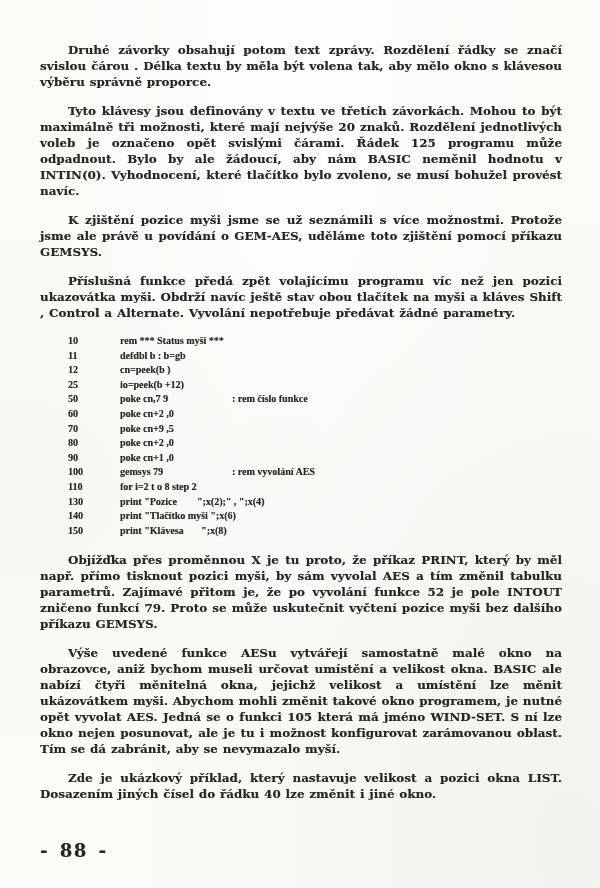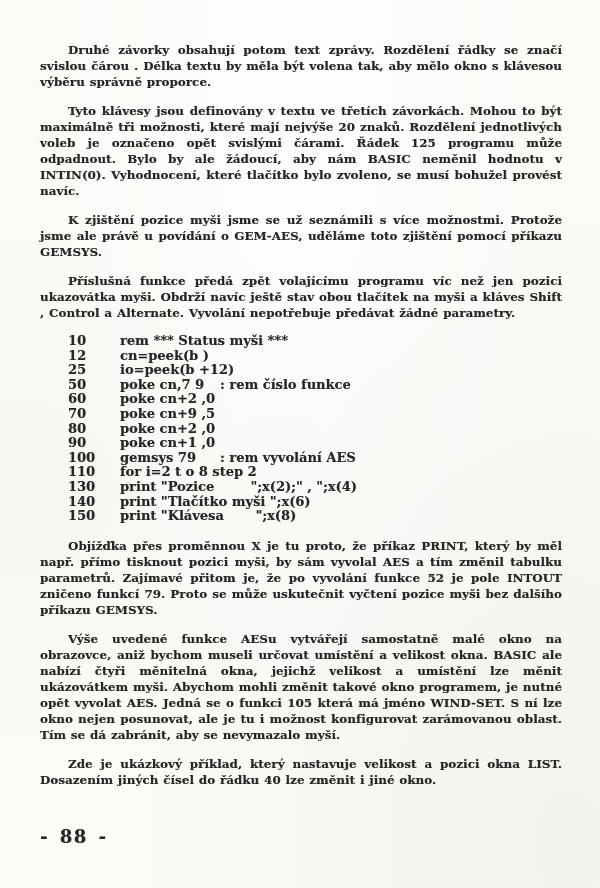--- a/index.html
+++ b/index.html
@@ -32,27 +32,28 @@
     word-spacing: 0.6px;
     letter-spacing: 0.1px;
     text-shadow: 0.35px 0.35px 0 rgba(45,45,40,0.45);
   }
   .code-block {
     margin: 5px 0 14px 0;
   }
   .code-row {
     position: relative;
     height: 14.6px;
-    font-size: 13px;
+    font-size: 10px;
     line-height: 14.6px;
     text-shadow: 0.35px 0.35px 0 rgba(45,45,40,0.45);
+    font-family: Liberation Serif, serif;
   }
   .code-num  { position: absolute; left: 28px; white-space: pre; }
   .code-text { position: absolute; left: 80px; white-space: pre; }
-  .code-comment { position: absolute; left: 180px; white-space: pre; }
+  .code-comment { position: absolute; left: 192px; white-space: pre; }
   .page-number {
     margin-top: 38px;
     text-align: left;
     font-size: 18px;
     letter-spacing: 1.5px;
     word-spacing: 3px;
     text-shadow: 0.35px 0.35px 0 rgba(45,45,40,0.45);
   }
 </style>
 </head>
@@ -63,20 +64,25 @@
 
     <p class="para">Druhé závorky obsahují potom text zprávy. Rozdělení řádky se značí svislou čárou . Délka textu by měla být volena tak, aby mělo okno s klávesou výběru správně proporce.</p>
     <p class="para">Tyto klávesy jsou definovány v textu ve třetích závorkách. Mohou to být maximálně tři možnosti, které mají nejvýše 20 znaků. Rozdělení jednotlivých voleb je označeno opět svislými čárami. Řádek 125 programu může odpadnout. Bylo by ale žádoucí, aby nám BASIC neměnil hodnotu v INTIN(0). Vyhodnocení, které tlačítko bylo zvoleno, se musí bohužel provést navíc.</p>
     <p class="para">K zjištění pozice myši jsme se už seznámili s více možnostmi. Protože jsme ale právě u povídání o GEM-AES, uděláme toto zjištění pomocí příkazu GEMSYS.</p>
     <p class="para">Příslušná funkce předá zpět volajícímu programu víc než jen pozici ukazovátka myši. Obdrží navíc ještě stav obou tlačítek na myši a kláves Shift , Control a Alternate. Vyvolání nepotřebuje předávat žádné parametry.</p>
 
     <div class="code-block">
       <div class="code-row">
         <span class="code-num">10</span>
         <span class="code-text">rem *** Status myši ***</span>
+        <span class="code-comment"></span>
+      </div>
+      <div class="code-row">
+        <span class="code-num">11</span>
+        <span class="code-text">defdbl b : b=gb</span>
         <span class="code-comment"></span>
       </div>
       <div class="code-row">
         <span class="code-num">12</span>
         <span class="code-text">cn=peek(b )</span>
         <span class="code-comment"></span>
       </div>
       <div class="code-row">
         <span class="code-num">25</span>
         <span class="code-text">io=peek(b +12)</span>

